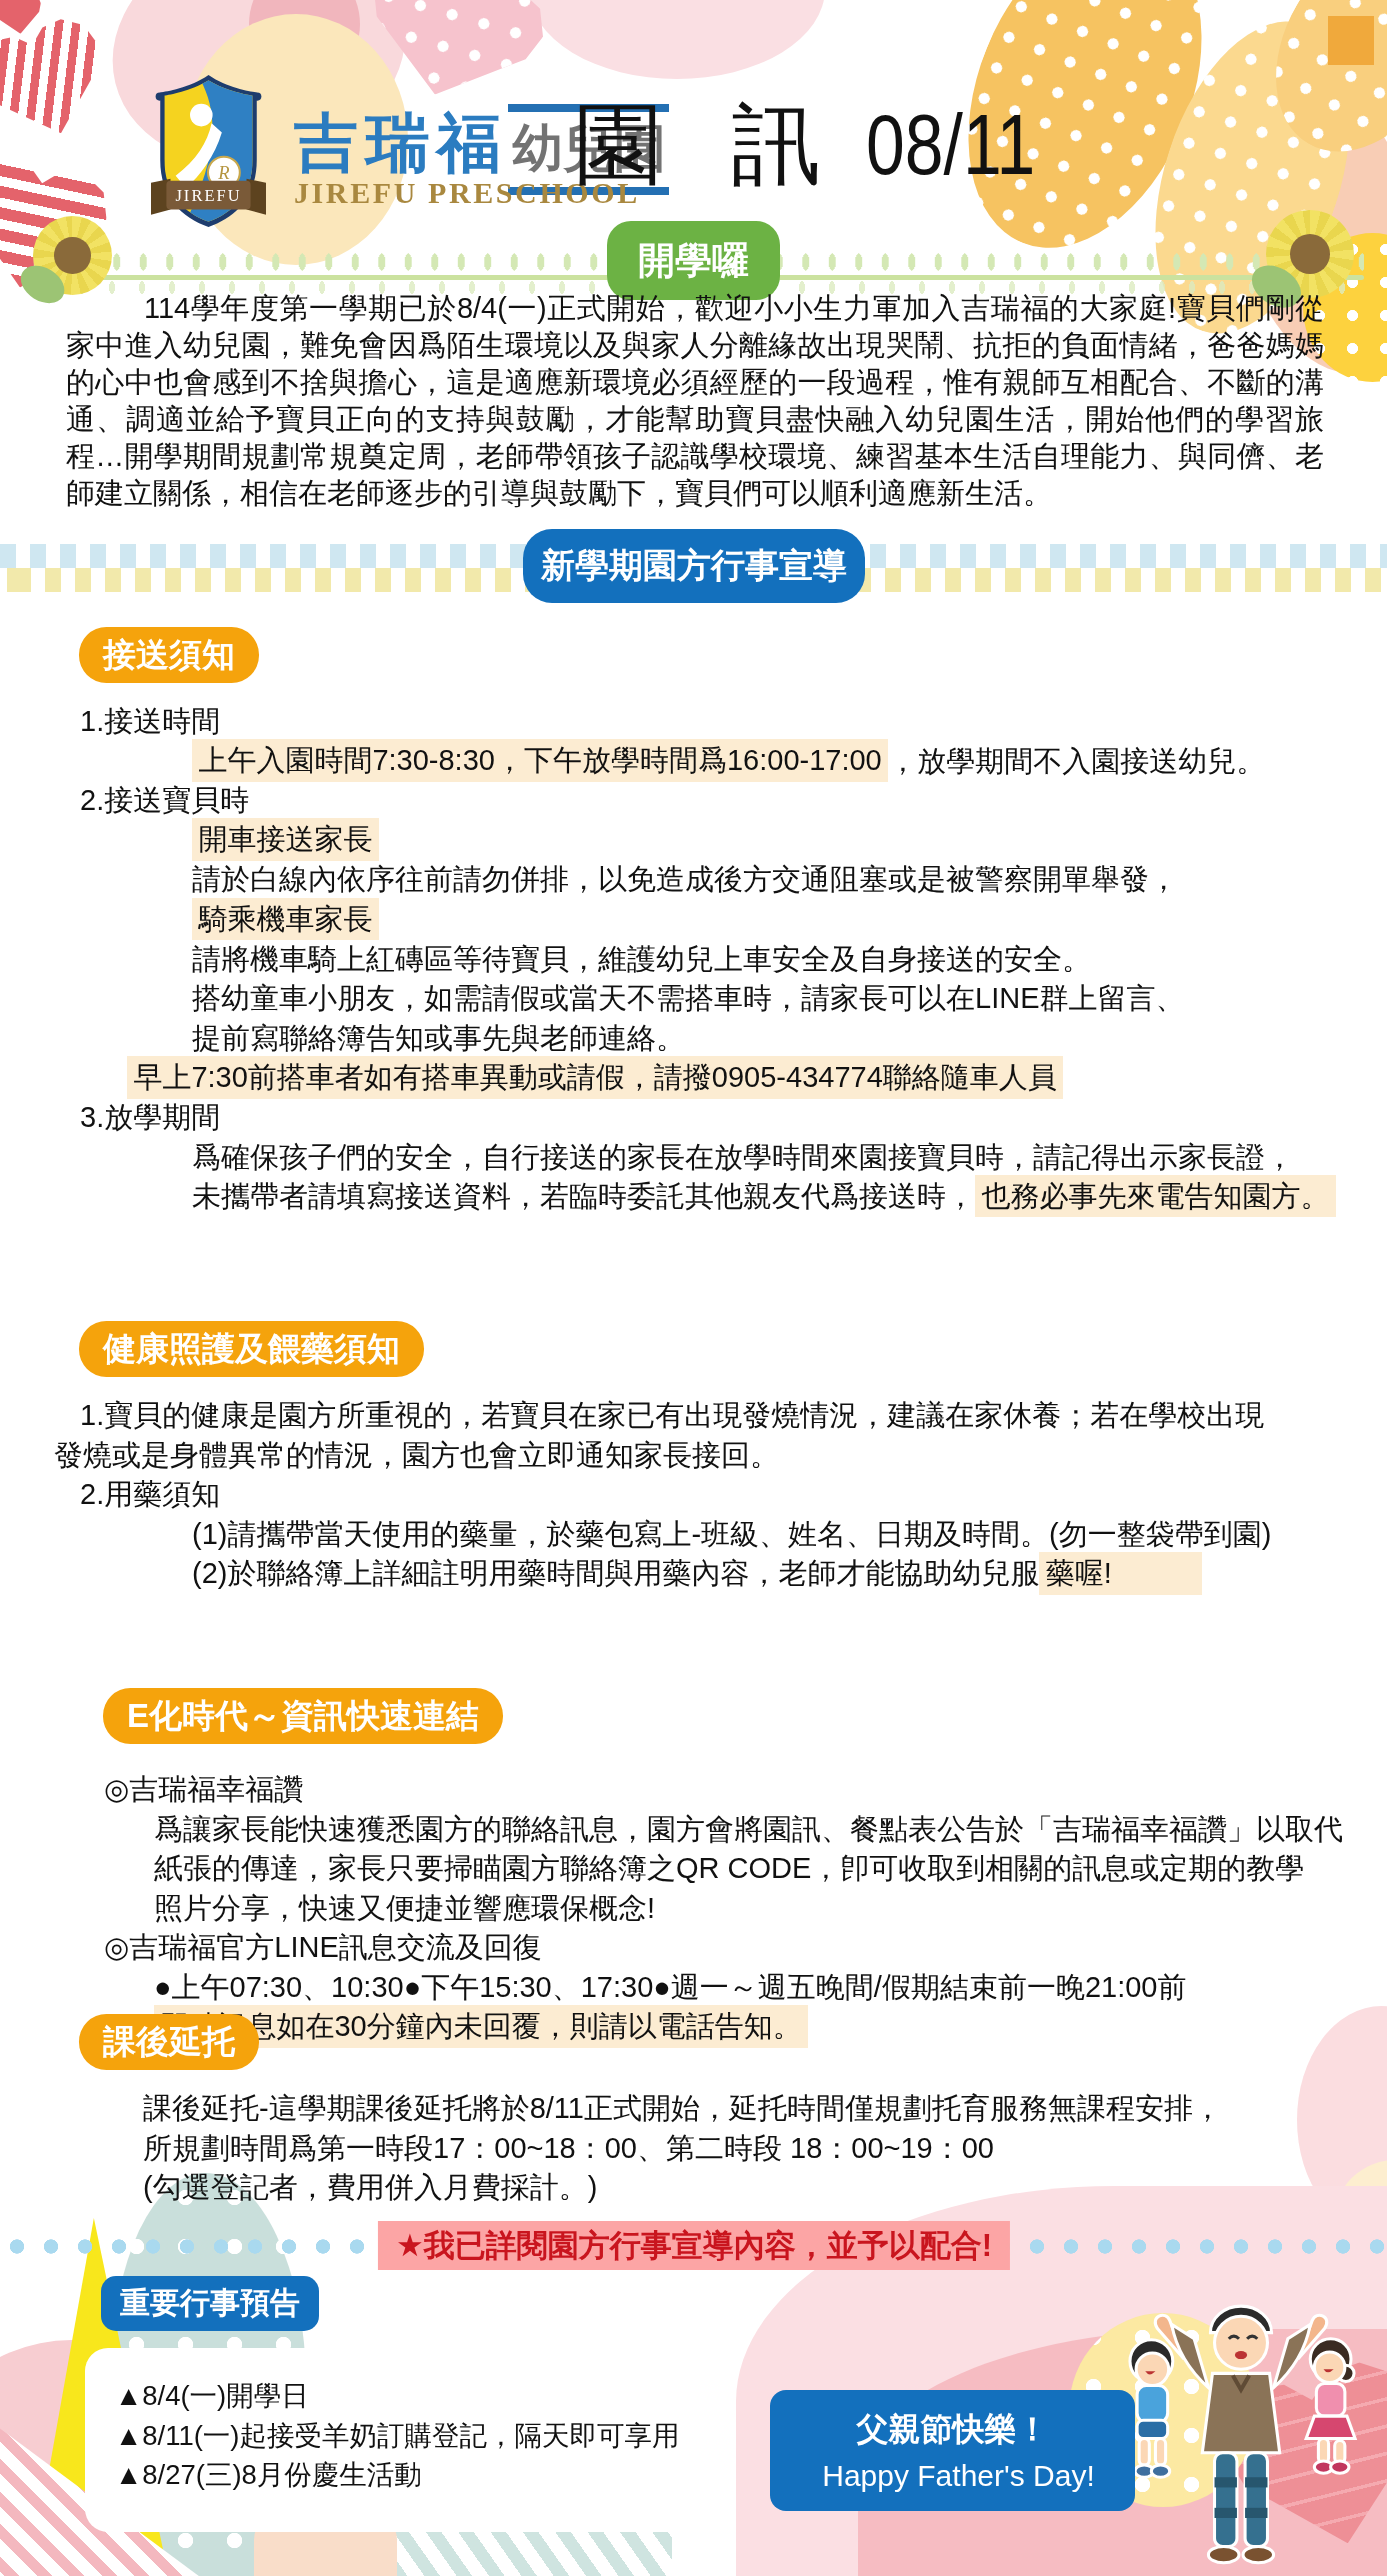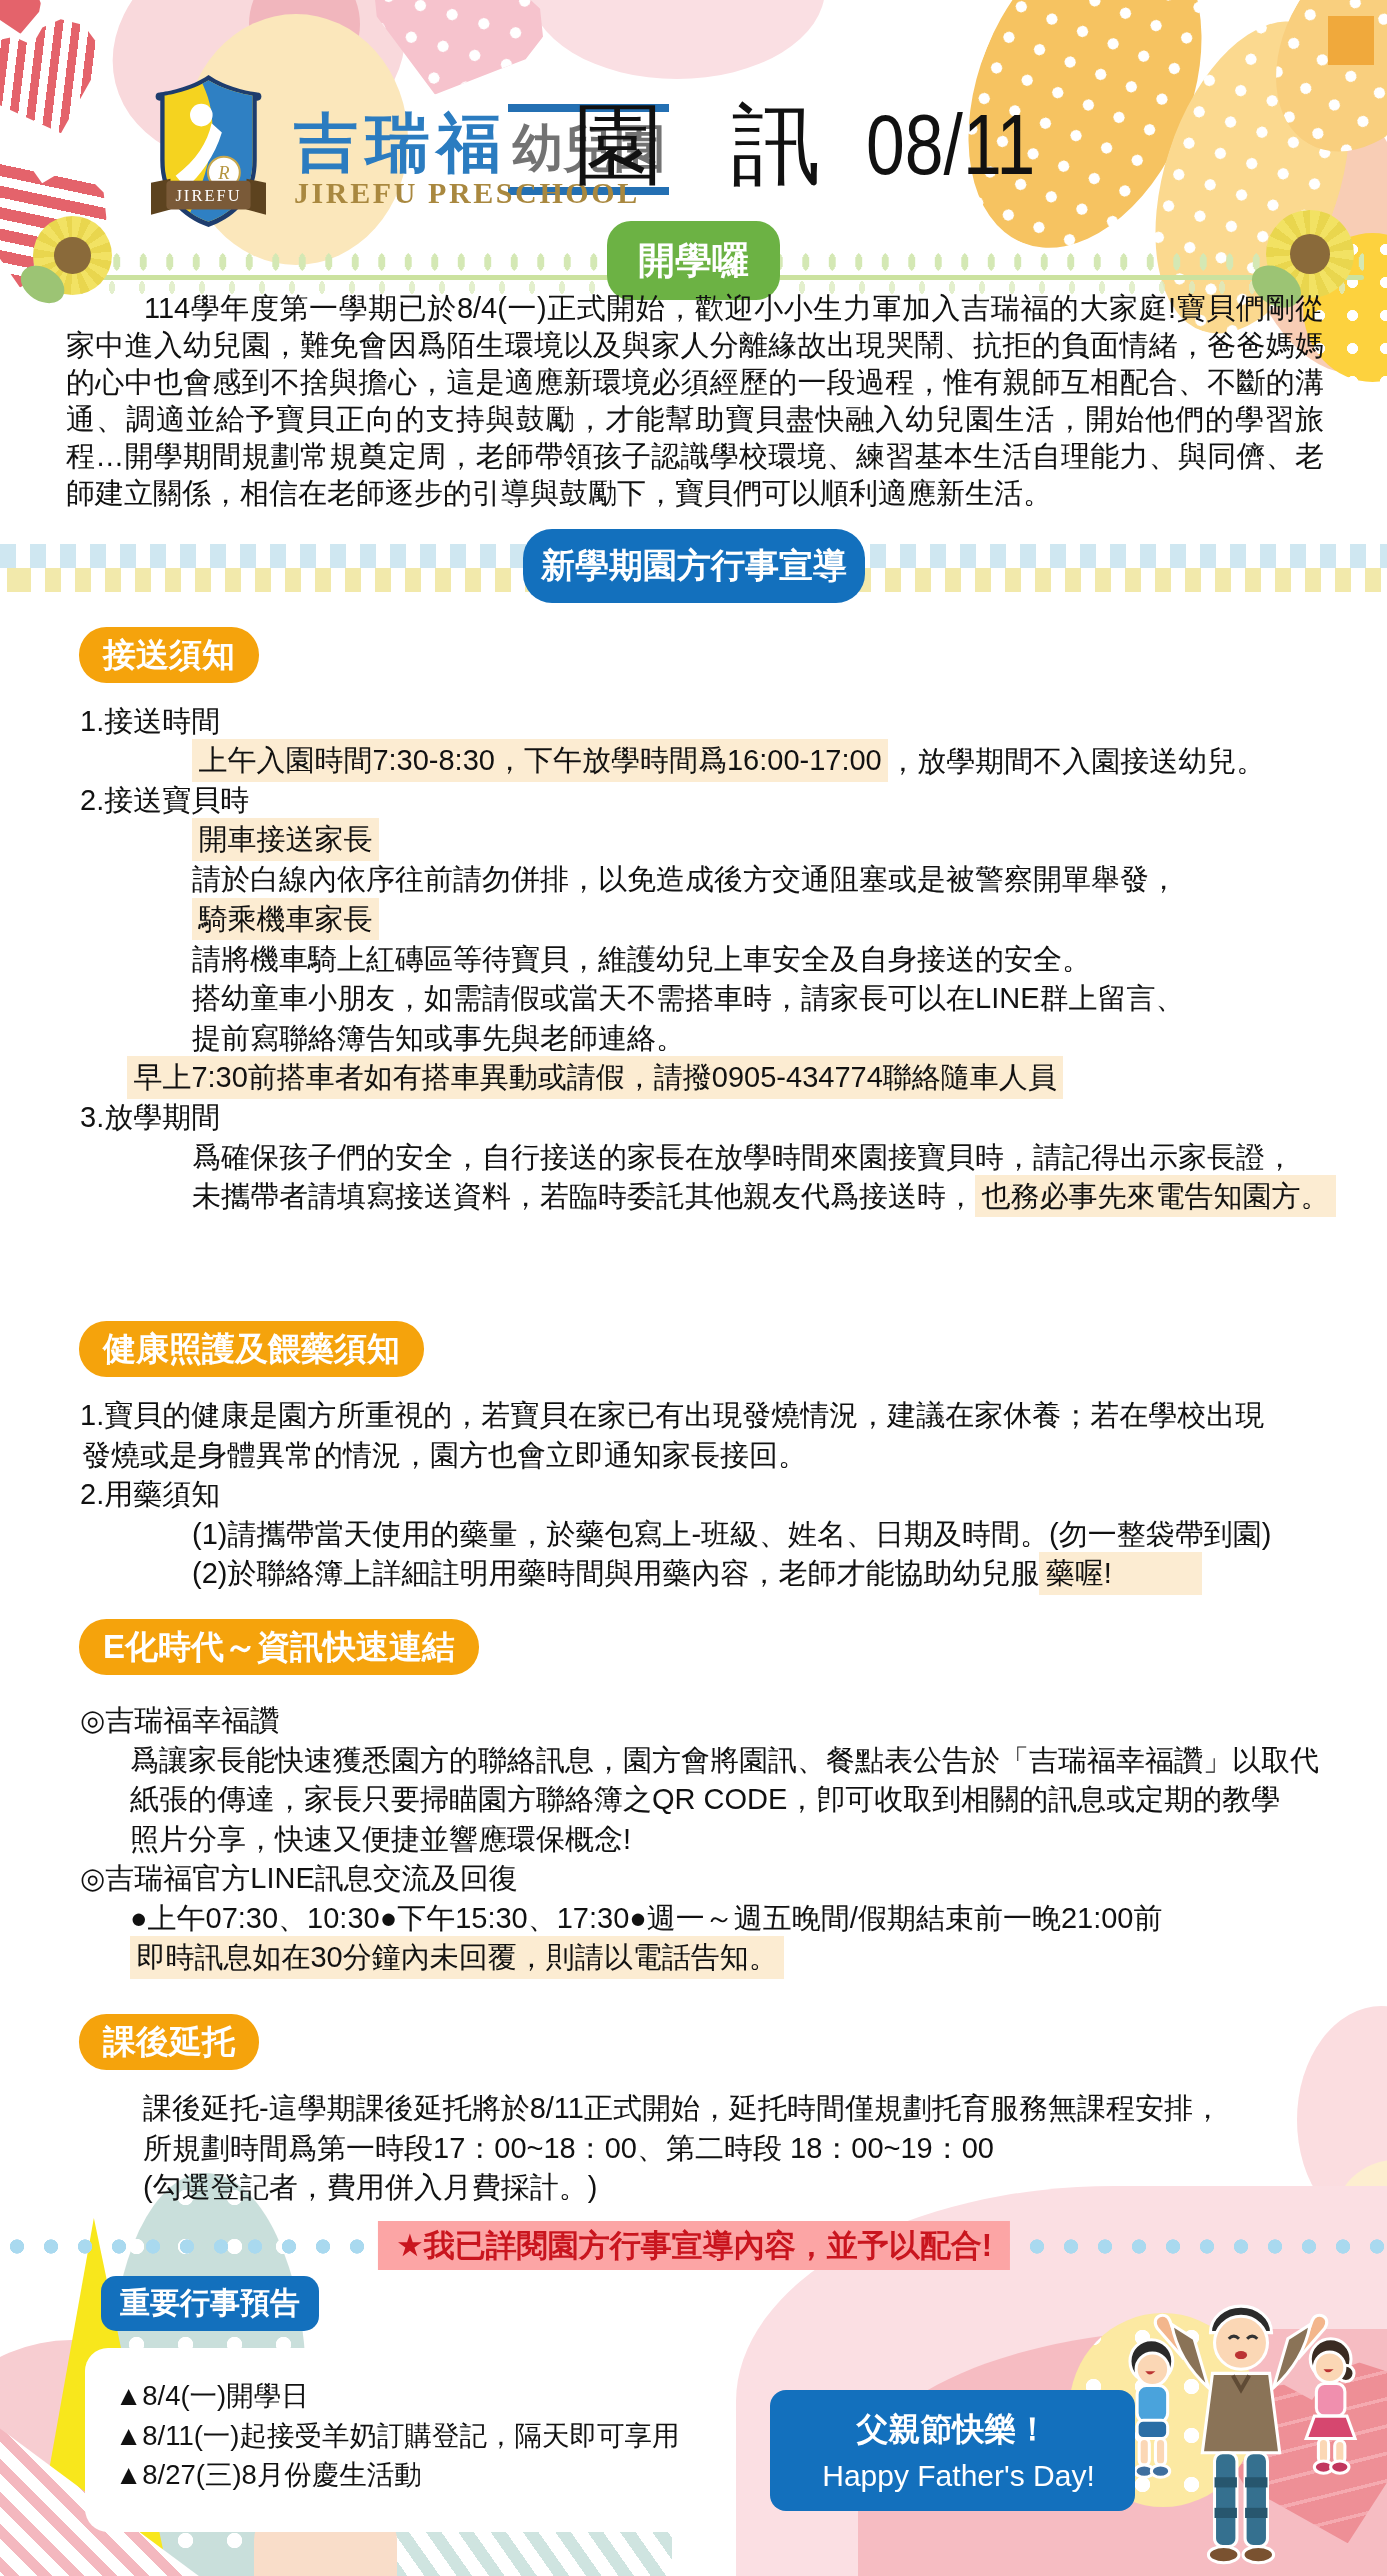--- a/index.html
+++ b/index.html
@@ -59,21 +59,21 @@
 
   
   #sec-intro{position:absolute;left:66px;right:64px;top:290px;z-index:5;
      font-size:29px;line-height:37px;text-align:justify;text-indent:78px;}
   .sec{position:absolute;left:0;right:32px;z-index:5;}
   .sec .pill{margin-left:79px;}
   .lines{margin-top:24px;}
   .ln{font-size:29px;line-height:29px;margin-bottom:10.6px;white-space:nowrap;}
   .ml1{margin-left:80px;}
   .ml2{margin-left:152px;padding-left:40px;}
-  .mlc{margin-left:82px;}
+  .mlc{margin-left:54px;}
   .mle{margin-left:130px;}
   .gap{margin-top:9px;}
   .hl{background:var(--hl);padding:5.3px 6.4px;}
   .hl-ext{padding-right:90px;}
 
   
   #dots-line{position:absolute;left:0;right:0;top:2235px;height:23px;z-index:5;
      background-image:radial-gradient(circle,#a9d9ef 0 6.9px,transparent 7.4px);background-size:34px 23px;}
   #confirm{position:absolute;left:50%;transform:translateX(-50%);top:2221px;z-index:6;background:#fca5a5;
      padding:0 18px;color:var(--red);font-size:31px;font-weight:bold;line-height:49px;white-space:nowrap;}
@@ -178,21 +178,21 @@
     <div class="pill">健康照護及餵藥須知</div>
     <div class="lines">
       <div class="ln ml1">1.寶貝的健康是園方所重視的，若寶貝在家已有出現發燒情況，建議在家休養；若在學校出現</div>
       <div class="ln mlc">發燒或是身體異常的情況，園方也會立即通知家長接回。</div>
       <div class="ln ml1">2.用藥須知</div>
       <div class="ln ml2">(1)請攜帶當天使用的藥量，於藥包寫上-班級、姓名、日期及時間。(勿一整袋帶到園)</div>
       <div class="ln ml2"><span>(2)於聯絡簿上詳細註明用藥時間與用藥內容，老師才能協助幼兒服</span><span class="hl hl-ext">藥喔!</span></div>
     </div>
   </div>
 
-  <div class="sec" style="top:1619px;">
+  <div class="sec" style="top:1688px;margin-left:24px;">
     <div class="pill">E化時代～資訊快速連結</div>
     <div class="lines" style="margin-top:31px;">
       <div class="ln ml1">◎吉瑞福幸福讚</div>
       <div class="ln mle">爲讓家長能快速獲悉園方的聯絡訊息，園方會將園訊、餐點表公告於「吉瑞福幸福讚」以取代</div>
       <div class="ln mle">紙張的傳達，家長只要掃瞄園方聯絡簿之QR CODE，卽可收取到相關的訊息或定期的教學</div>
       <div class="ln mle">照片分享，快速又便捷並響應環保概念!</div>
       <div class="ln ml1">◎吉瑞福官方LINE訊息交流及回復</div>
       <div class="ln mle">●上午07:30、10:30●下午15:30、17:30●週一～週五晚間/假期結束前一晚21:00前</div>
       <div class="ln mle"><span class="hl">即時訊息如在30分鐘內未回覆，則請以電話告知。</span></div>
     </div>

